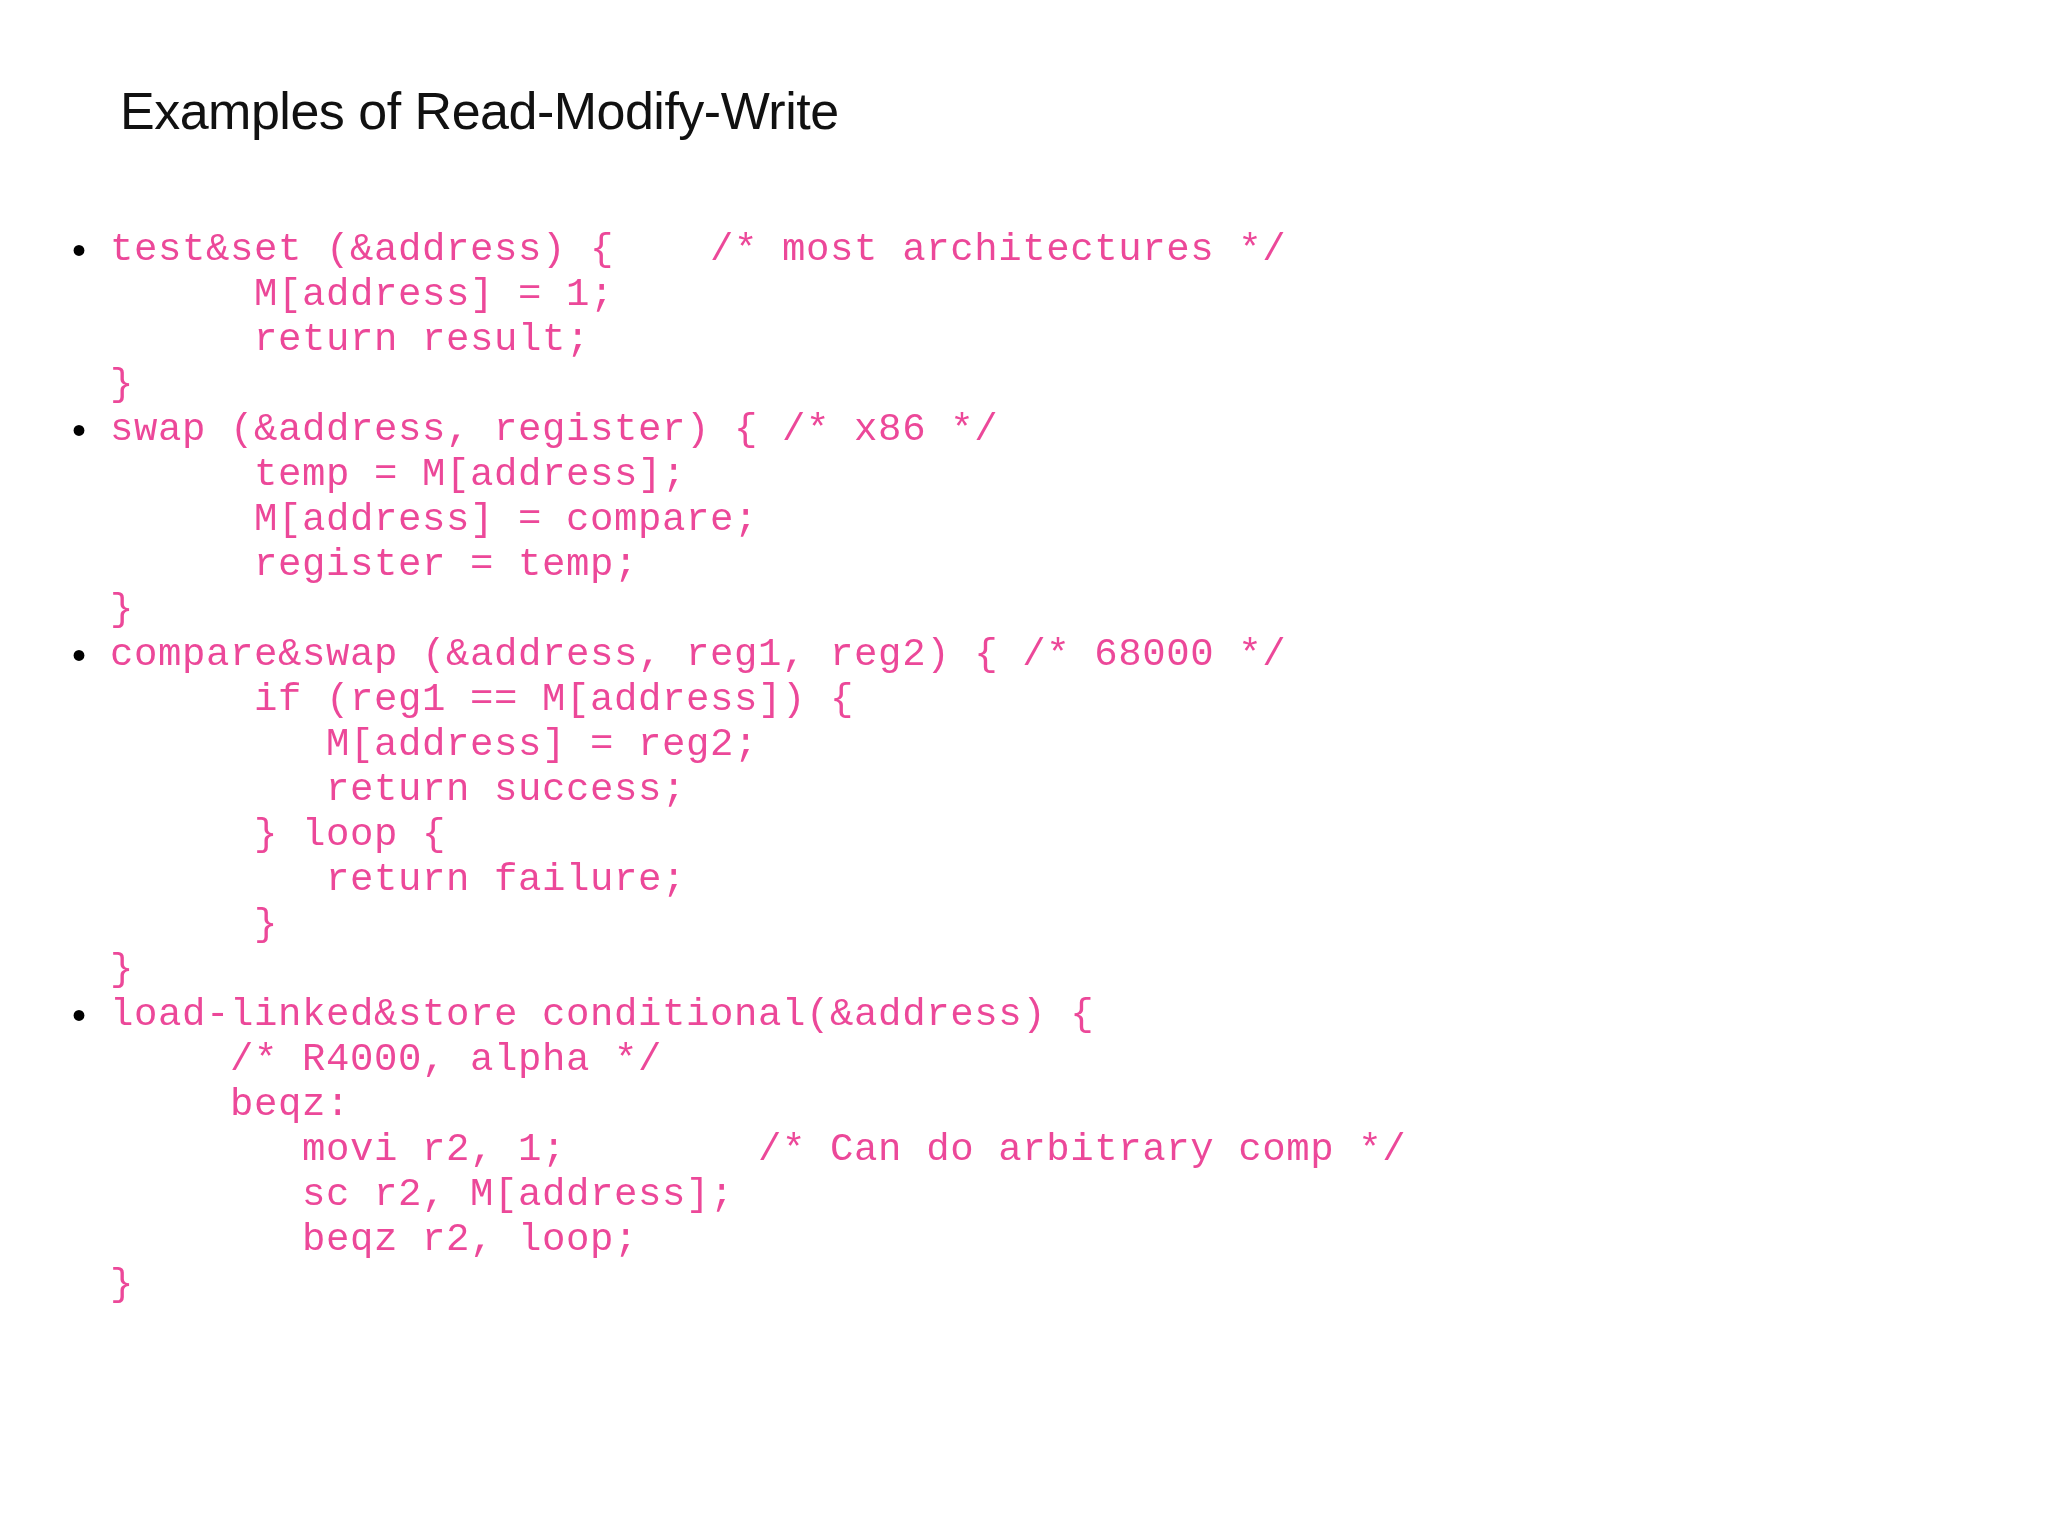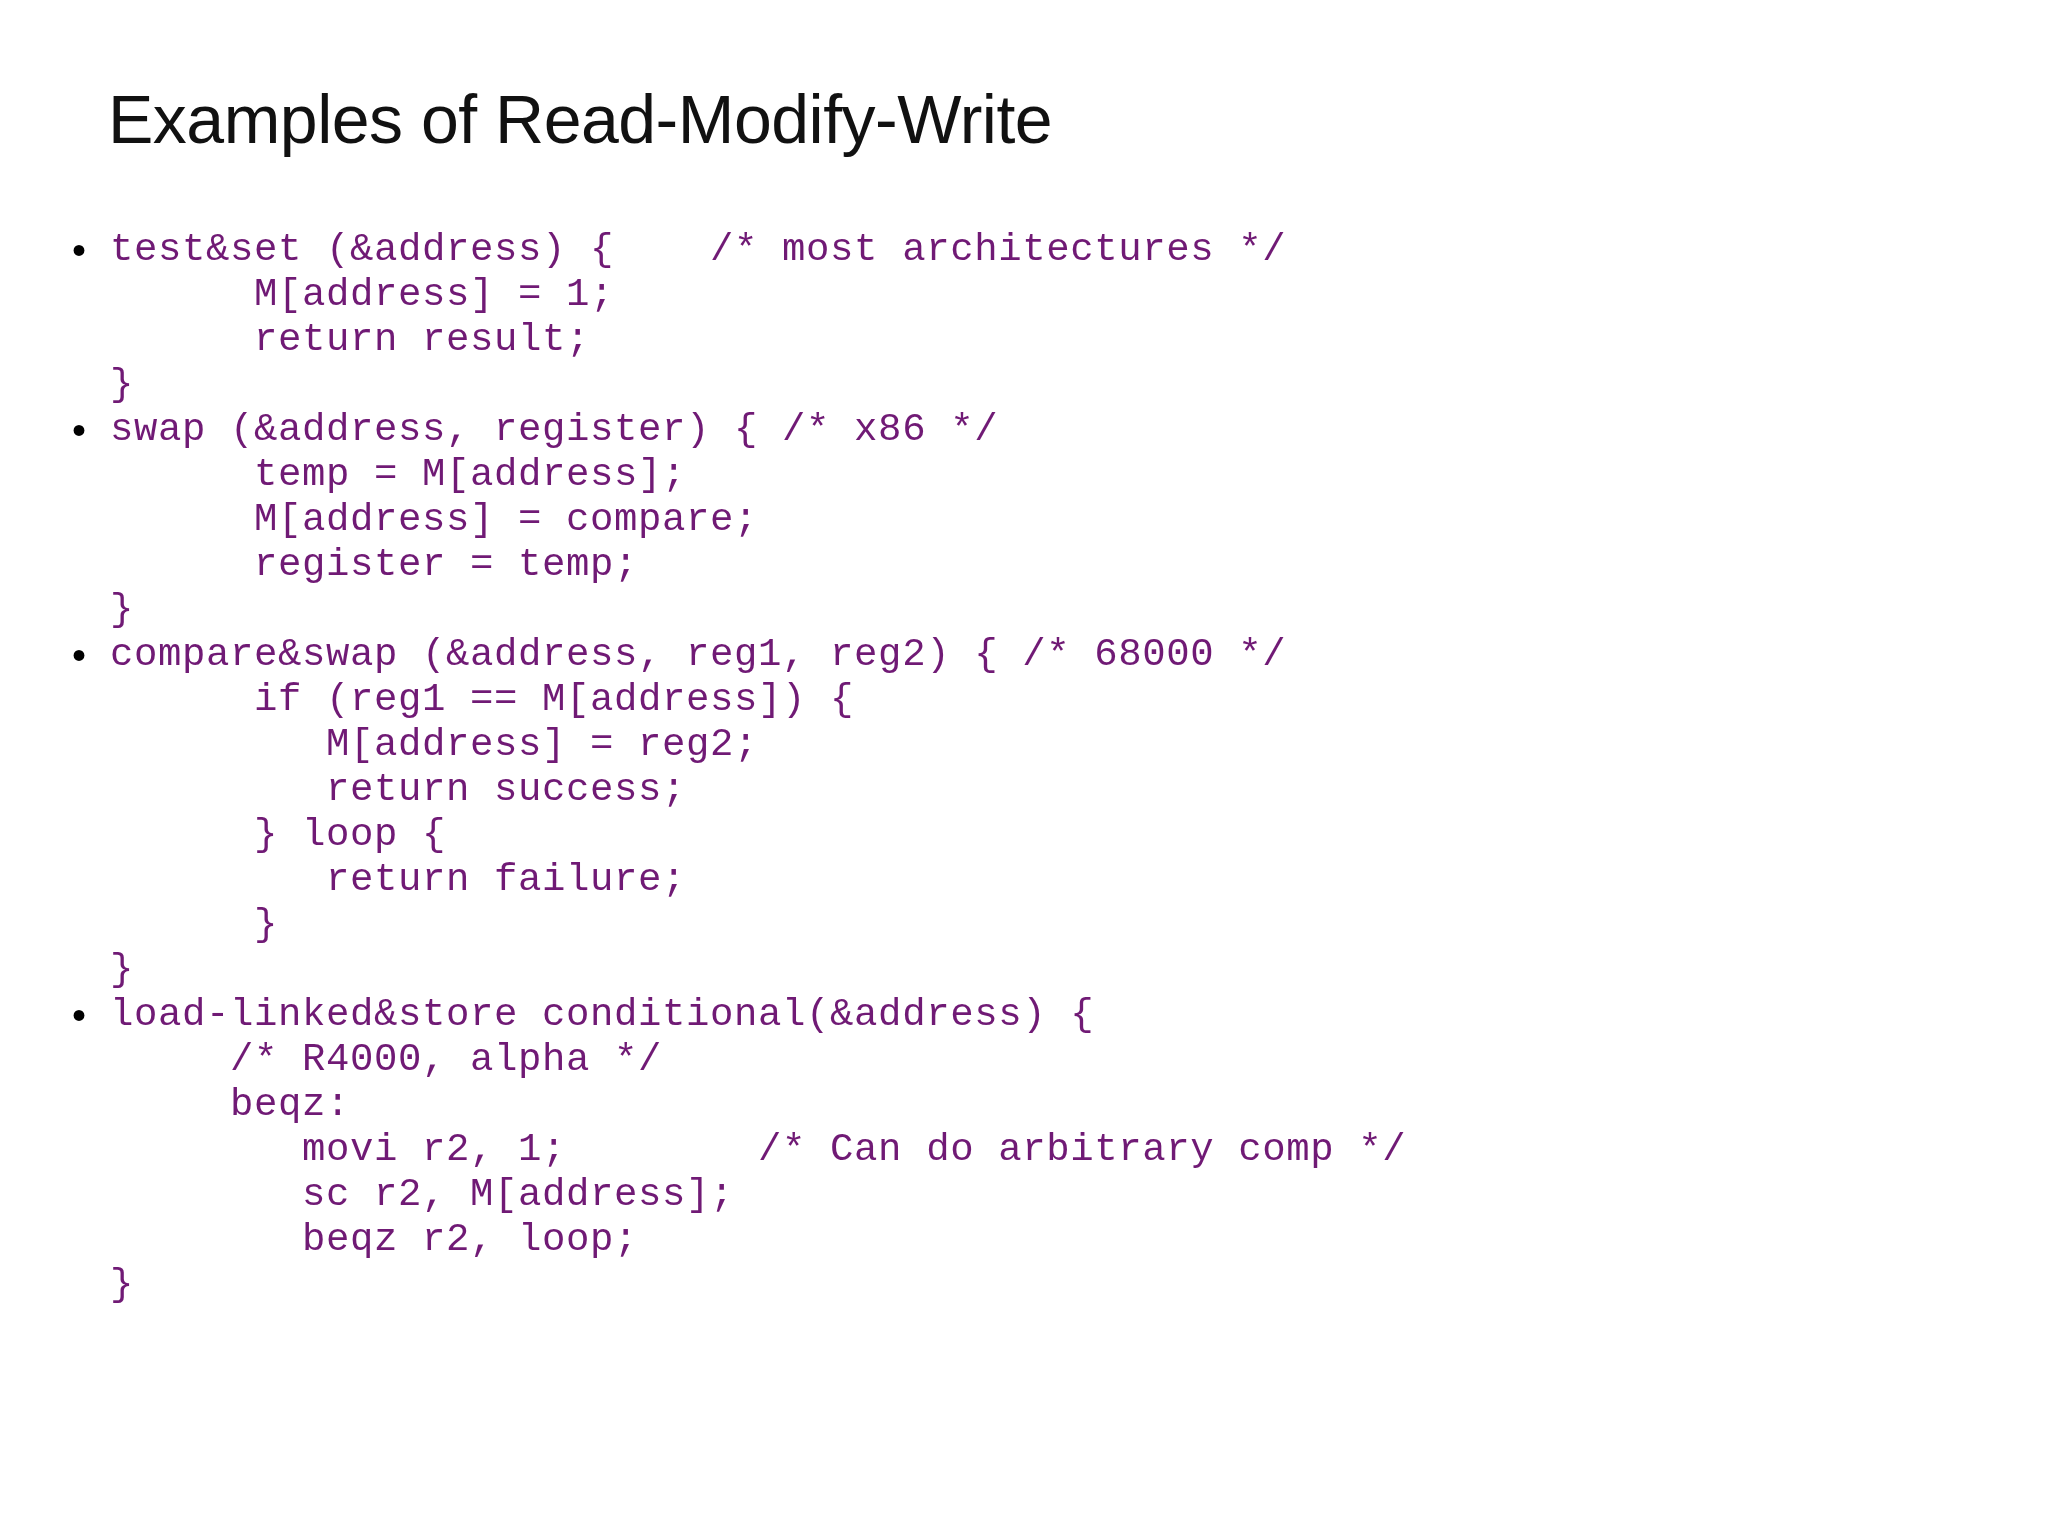--- a/index.html
+++ b/index.html
@@ -16,25 +16,25 @@
   }
   .slide {
     position: relative;
     width: 2048px;
     height: 1536px;
     background: #ffffff;
     box-sizing: border-box;
   }
   .slide-title {
     position: absolute;
-    left: 108px;
+    left: 120px;
     top: 85px;
     width: 1800px;
     font-family: "Liberation Sans", sans-serif;
-    font-size: 68px;
+    font-size: 52px;
     font-weight: 400;
     line-height: 1.0;
     letter-spacing: -0.5px;
     color: #111111;
     white-space: nowrap;
   }
   .body-area {
     position: absolute;
     left: 58px;
     top: 228px;
@@ -51,21 +51,21 @@
     top: 0;
     font-family: "Liberation Sans", sans-serif;
     font-size: 40px;
     line-height: 45px;
     color: #000000;
   }
   .code-line {
     font-family: "Liberation Mono", monospace;
     font-size: 39px;
     line-height: 45px;
-    color: #701a75;
+    color: #ec4899;
     white-space: pre;
     letter-spacing: 0.6px;
   }
 </style>
 </head>
 <body>
 
 <div class="slide">
 
   <div class="slide-title">Examples of Read-Modify-Write</div>

